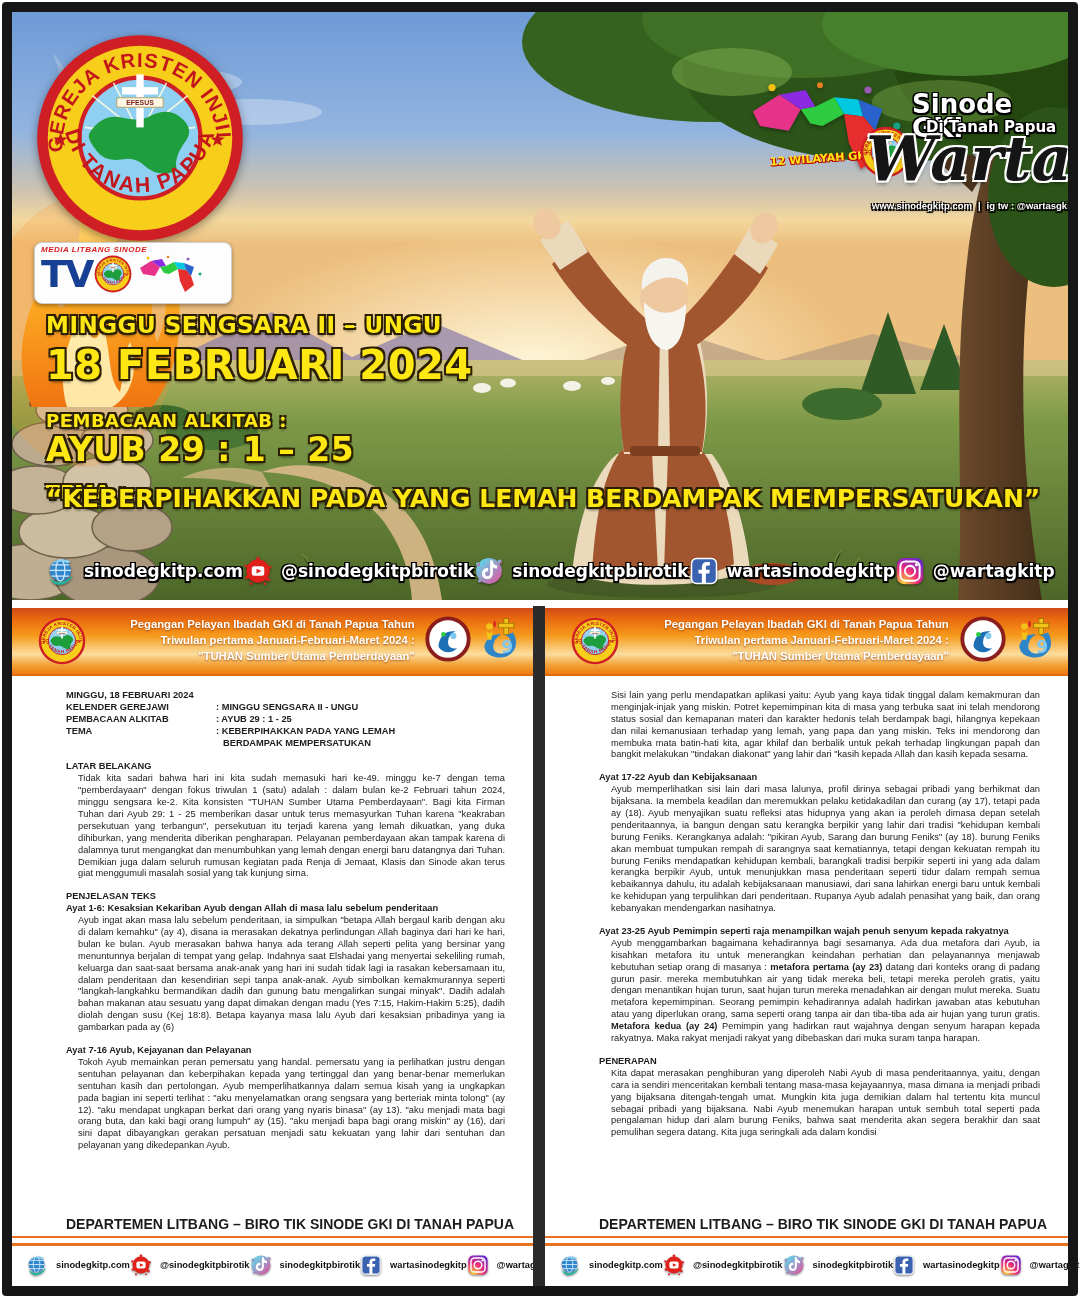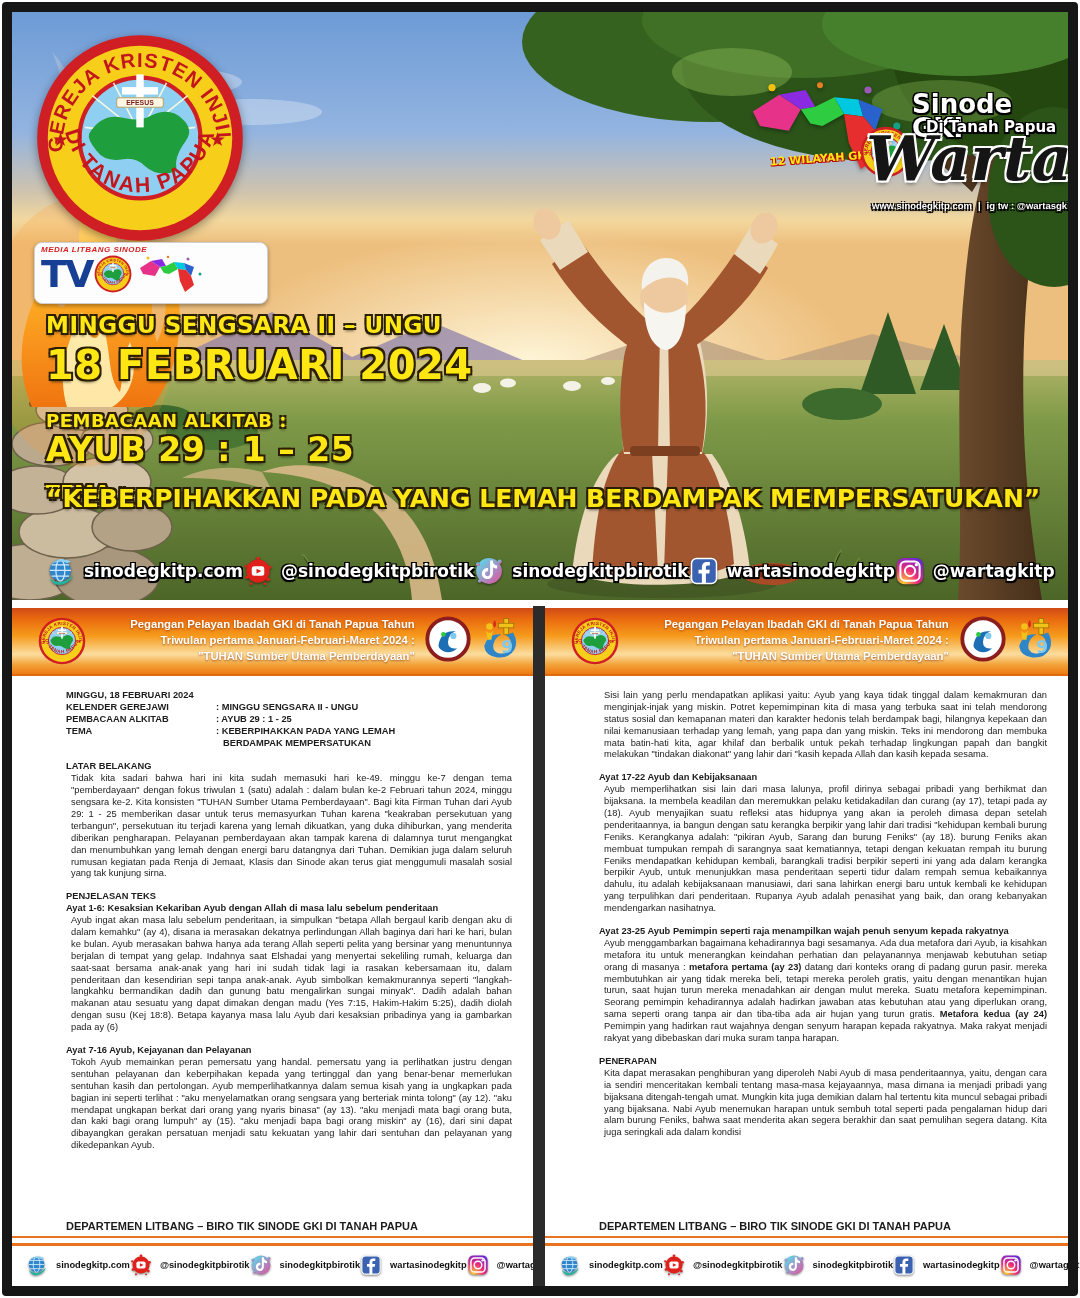--- a/index.html
+++ b/index.html
@@ -14,21 +14,21 @@
   .o-blk{text-shadow:-1.5px -1.5px 0 #000,1.5px -1.5px 0 #000,-1.5px 1.5px 0 #000,1.5px 1.5px 0 #000,0 2px 2px rgba(0,0,0,.5);}
   .yellow-line{position:absolute;left:34px;color:#ffe713;font-weight:bold;font-family:"DejaVu Sans",sans-serif;letter-spacing:.5px;white-space:nowrap;}
   .bl-liturgical{top:300px;font-size:23px;}
   .bl-date{top:330px;font-size:40px;}
   .bl-reading-label{top:398px;font-size:18px;}
   .bl-reading{top:418px;font-size:33px;}
   .bl-theme-label{top:468px;font-size:20px;}
   .bl-theme{top:472px;font-size:25px;letter-spacing:0;white-space:normal;width:1005px;}
   .emblem-big{position:absolute;left:22px;top:20px;width:212px;height:212px;filter:drop-shadow(0 3px 5px rgba(0,0,0,.4));}
   
-  .tvlogo{position:absolute;left:22px;top:230px;width:234px;height:62px;background:#fdfdfd;border-radius:8px;border:1px solid #cfcfcf;box-shadow:0 2px 4px rgba(0,0,0,.35);padding:2px 6px;box-sizing:border-box;}
+  .tvlogo{position:absolute;left:22px;top:230px;width:198px;height:62px;background:#fdfdfd;border-radius:8px;border:1px solid #cfcfcf;box-shadow:0 2px 4px rgba(0,0,0,.35);padding:2px 6px;box-sizing:border-box;}
   .tv-caption{color:#d81e1e;font-weight:bold;font-style:italic;font-size:8px;letter-spacing:.5px;display:block;}
   .tv-row{display:flex;align-items:center;gap:2px;}
   .tv-text{color:#173f93;font-weight:bold;font-size:38px;line-height:38px;font-family:"DejaVu Sans",sans-serif;letter-spacing:-2px;}
   .tv-gki{width:38px;height:38px;}
   .tv-map{width:78px;height:40px;}
   
   .warta{position:absolute;left:730px;top:62px;width:326px;height:160px;}
   .warta-map{position:absolute;left:0;top:4px;width:180px;height:96px;filter:drop-shadow(0 2px 2px rgba(0,0,0,.35));}
   .warta-map-caption{position:absolute;left:28px;top:78px;color:#ffe713;font-size:11px;font-weight:bold;font-family:"DejaVu Sans",sans-serif;text-shadow:1px 1px 0 #b00,-1px 1px 0 #b00;transform:rotate(-4deg);}
   .w-top{position:absolute;left:170px;top:18px;color:#fff;font-weight:bold;font-size:26px;font-family:"DejaVu Sans",sans-serif;letter-spacing:0;line-height:24px;}
@@ -48,28 +48,28 @@
   .pages-divider{position:absolute;left:533px;top:606px;width:12px;height:680px;background:#2b2b2b;z-index:5;}
   .page{position:absolute;top:608px;height:678px;background:#fff;display:flex;flex-direction:column;box-sizing:border-box;}
   .page-left{left:12px;width:521px;}
   .page-right{left:545px;width:523px;}
   .page-header{height:66px;flex:none;position:relative;background:linear-gradient(180deg,#cf4a17 0%,#e9690f 16%,#f69a1b 42%,#fbdd9e 70%,#f2a238 86%,#ee7c12 100%);border-bottom:2px solid #e06a10;display:flex;align-items:center;justify-content:center;}
   .ph-gki{position:absolute;left:26px;top:9px;width:48px;height:48px;}
   .ph-logos{position:absolute;right:12px;top:8px;display:flex;gap:4px;align-items:center;}
   .ph-logos .lg{width:46px;height:46px;}
   .ph-text{color:#fff;font-weight:bold;font-size:11.3px;line-height:1.4;text-align:right;text-shadow:0 1px 2px rgba(130,45,0,.7);}
   .page-body{flex:1;overflow:hidden;padding:14px 16px 0 54px;font-size:9.3px;line-height:1.28;color:#1c1c1c;text-align:justify;}
-  .page-body p{margin:0 5px 11px;}
+  .page-body p{margin:0 12px 11px;}
   .h-bold{font-weight:bold;text-align:left;}
   .info-block{font-weight:bold;margin-bottom:12px;}
   .info-row{display:flex;}
   .info-label{width:150px;flex:none;}
   .info-indent{padding-left:7px;}
   .page-footer{flex:none;}
-  .pf-text{font-weight:bold;font-size:11px;padding:0 16px 4px 54px;color:#1c1c1c;}
+  .pf-text{font-weight:bold;font-size:14px;padding:0 16px 4px 54px;color:#1c1c1c;}
   .pf-rule{height:5px;border-top:2px solid #e87421;border-bottom:3px solid #e87421;background:#fff;}
   .pf-social{display:flex;justify-content:space-between;align-items:center;padding:8px 14px 10px 14px;}
   .pf-social .s-item .ic{width:22px;height:22px;}
   .pf-social .s-label{color:#111;font-size:9.3px;text-shadow:none;font-family:"Liberation Sans",sans-serif;}
   .hidden-defs{position:absolute;width:0;height:0;overflow:hidden;}
 </style>
 </head>
 <body>
 
 <svg class="hidden-defs" aria-hidden="true">

